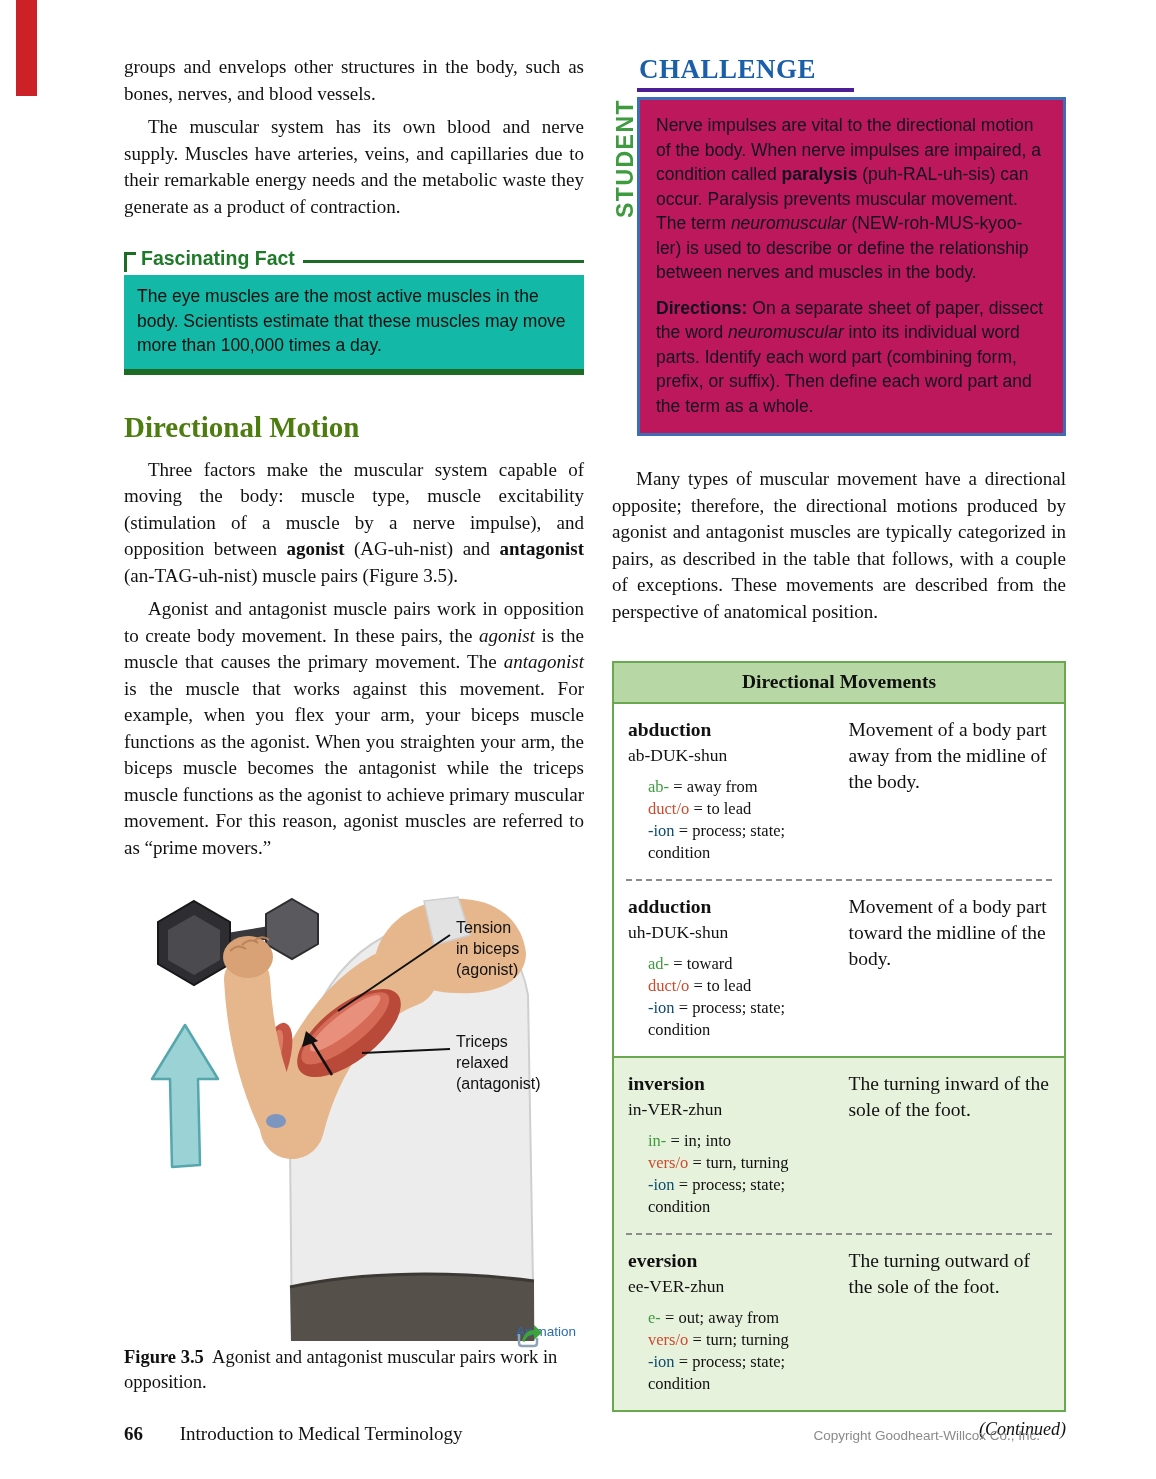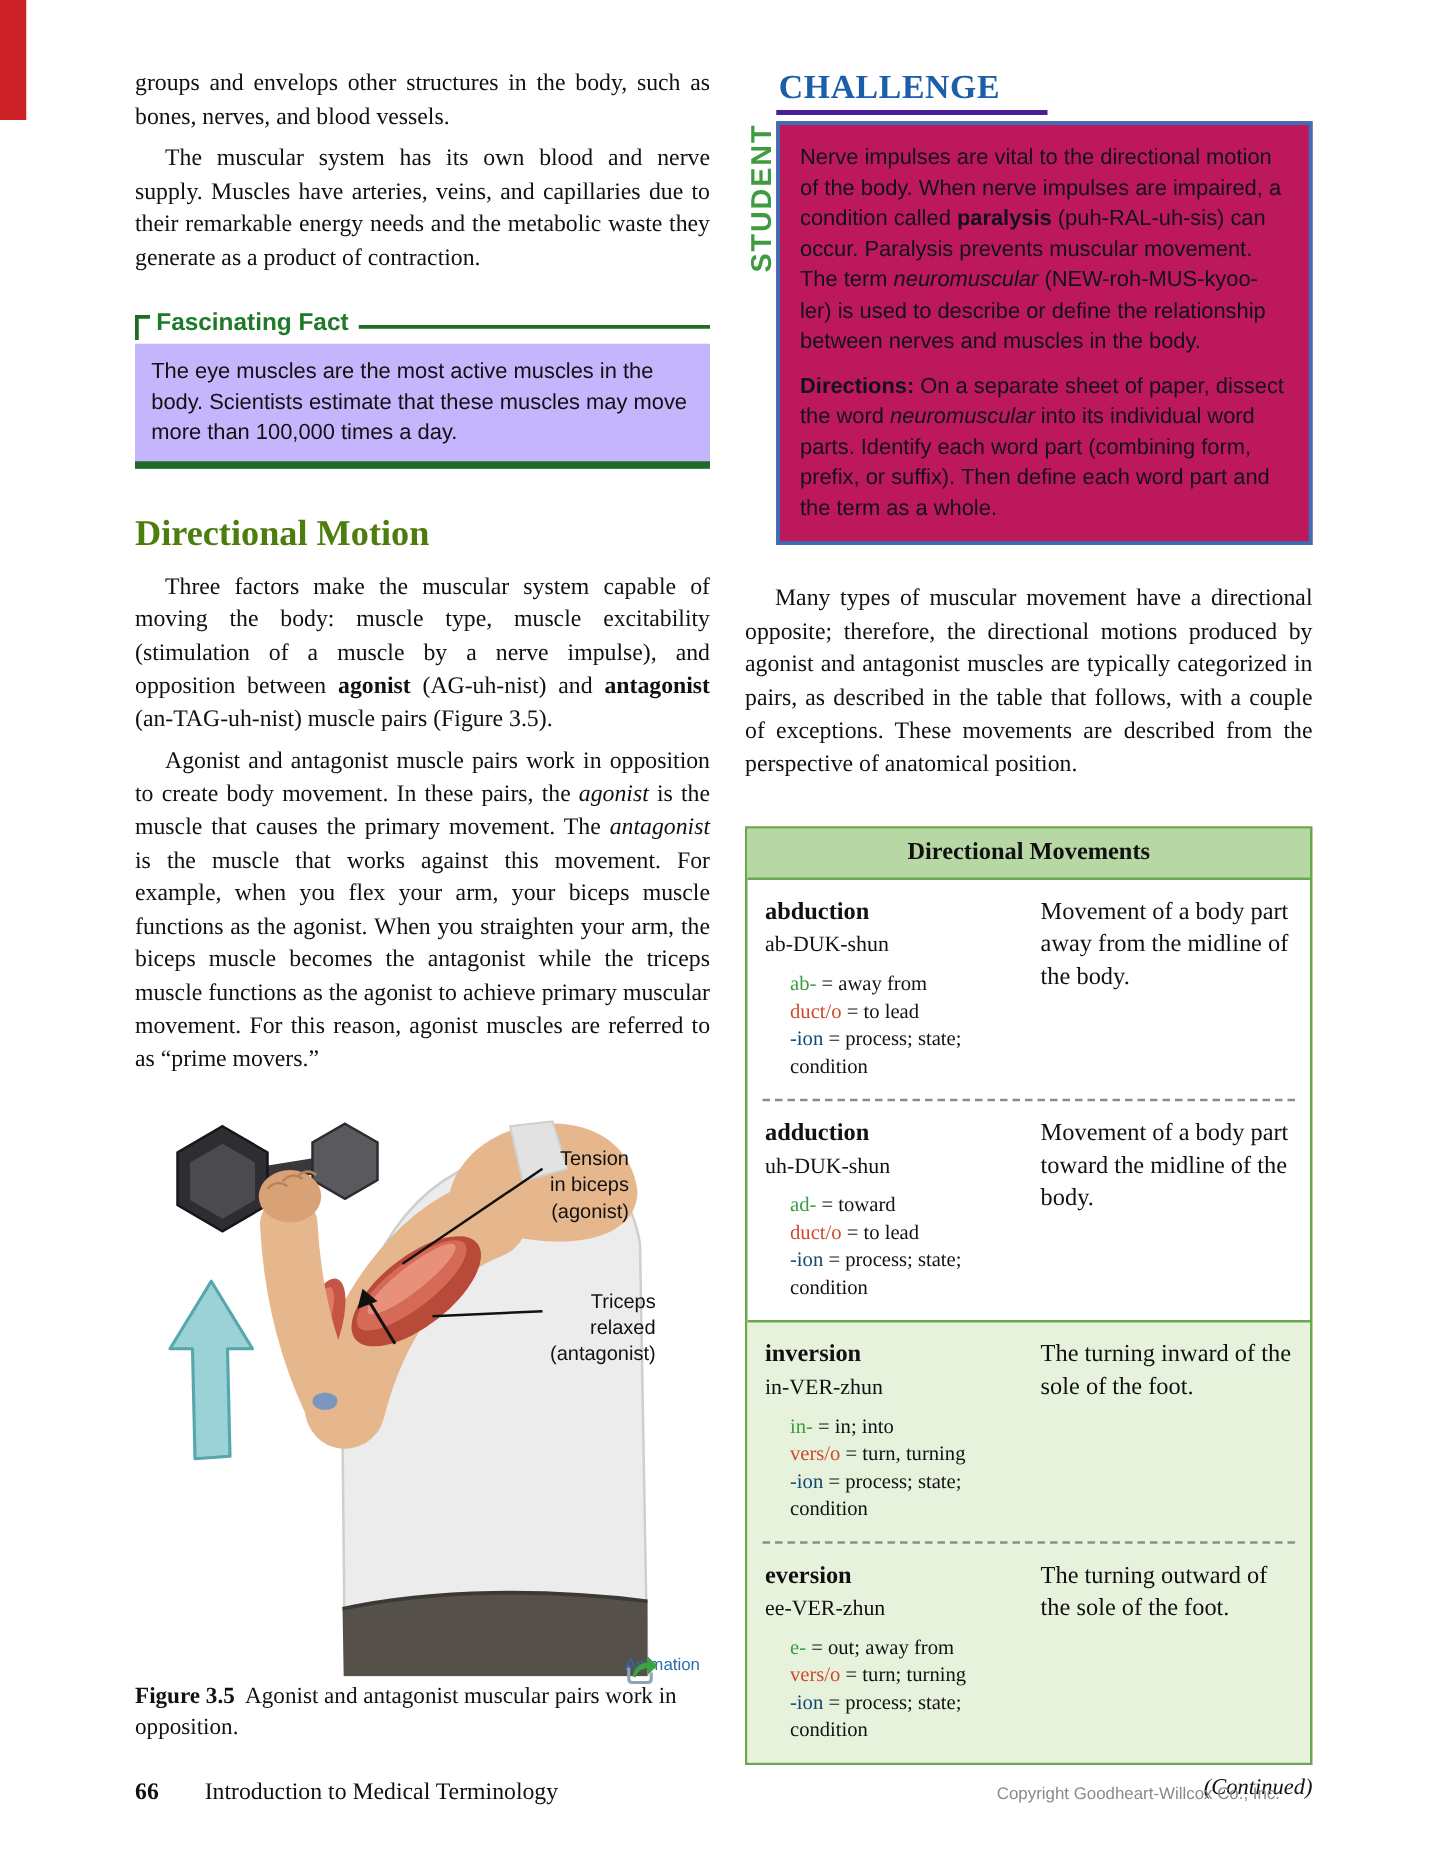--- a/index.html
+++ b/index.html
@@ -1,45 +1,45 @@
 <!DOCTYPE html>
 <html><head>
 <meta charset="utf-8">
 <style>
   html,body { margin:0; padding:0; background:#ffffff; }
   .page {
     position:relative; width:1132px; height:1479px; background:#ffffff;
-    font-family:"Liberation Serif", serif; color:#111; overflow:hidden;
+    font-family:"Liberation Serif", serif; color:#111; overflow:hidden;margin-left:16px;
   }
   .corner-mark { position:absolute; left:0; top:0; width:21px; height:96px; background:#cc2127; }
 
   .content { position:absolute; left:108px; top:54px; width:942px; display:flex; gap:28px; }
   .col-left { width:460px; }
   .col-right { width:454px; position:relative; }
 
   p.body { font-size:19px; line-height:26.5px; text-align:justify; margin:0; }
   p.indent { text-indent:24px; margin-top:7px; }
   .b { font-weight:bold; }
   .i { font-style:italic; }
 
   
   .ff { margin-top:24px; }
   .ff-titlerow { display:flex; align-items:center; }
   .ff-corner { width:9px; height:17px; border-left:3px solid #1d6b24; border-top:3px solid #1d6b24; margin-right:5px; margin-top:8px; }
   .ff-title { font-family:"Liberation Sans", sans-serif; font-weight:bold; font-size:19.5px; color:#1e7a28; white-space:nowrap; }
   .ff-rule { flex:1; height:3px; background:#1d6b24; margin-left:8px; margin-top:7px; }
-  .ff-box { margin-top:3px; background:#c4b5fd; border-bottom:6px solid #1d6b24; padding:9px 13px 11px;
+  .ff-box { margin-top:3px; background:#14b8a6; border-bottom:6px solid #1d6b24; padding:9px 13px 11px;
             font-family:"Liberation Sans", sans-serif; font-size:17.5px; line-height:24.5px; color:#101010; }
 
   h2.section { color:#4d7c0f; font-size:29px; line-height:32px; margin:36px 0 14px; font-weight:bold; }
 
   
   .figure { position:relative; height:458px; margin-top:22px; }
   .figure svg { position:absolute; left:0; top:0; }
-  .fig-label { position:absolute; font-family:"Liberation Sans", sans-serif; font-size:16px; line-height:21px; white-space:pre-line; color:#111;text-align:right; }
+  .fig-label { position:absolute; font-family:"Liberation Sans", sans-serif; font-size:16px; line-height:21px; white-space:pre-line; color:#111; }
   .fig-label.biceps { left:332px; top:34px; }
   .fig-label.triceps { left:332px; top:148px; }
   .anim { position:absolute; right:8px; bottom:2px; display:flex; align-items:center; gap:7px; cursor:pointer; }
   .anim-text { font-family:"Liberation Sans", sans-serif; font-size:13.5px; color:#2b6cb0; }
   .caption { font-size:18.5px; line-height:25px; margin-top:4px; }
 
   
   .sc { position:relative; padding-left:25px; }
   .sc-student { position:absolute; left:0px; top:164px; transform:rotate(-90deg); transform-origin:left top;
                 font-family:"Liberation Sans", sans-serif; font-weight:bold; font-size:23px; letter-spacing:1.5px; color:#3f9b3f; }

